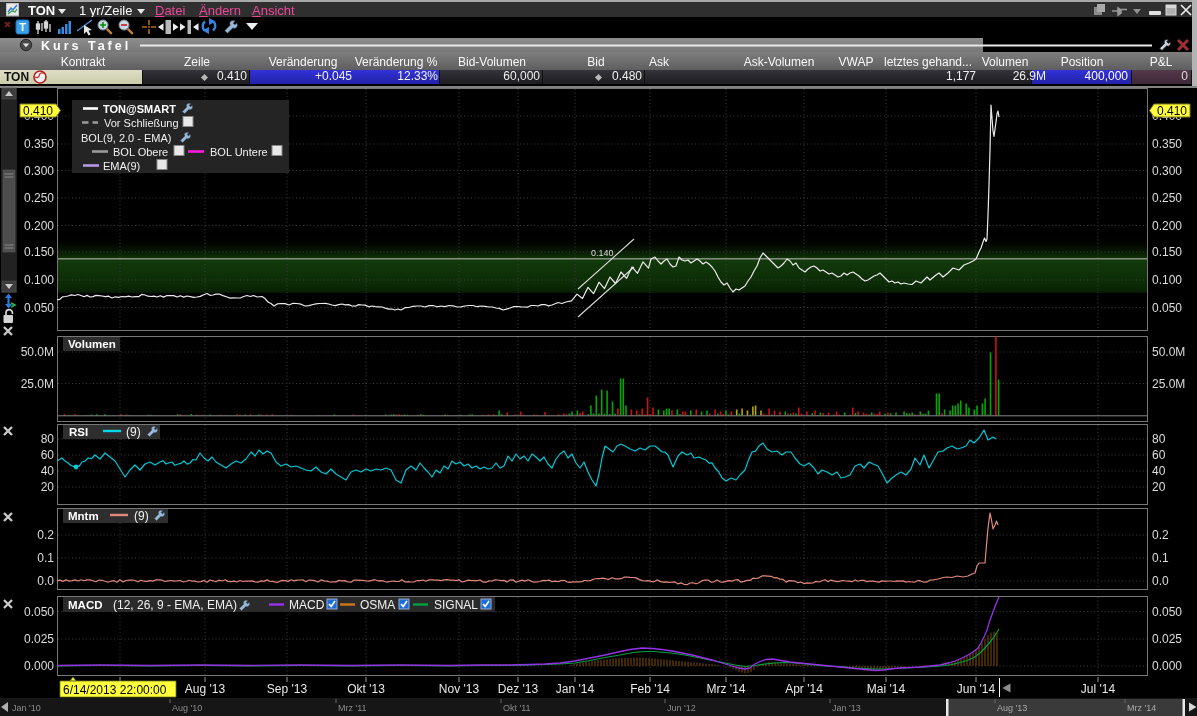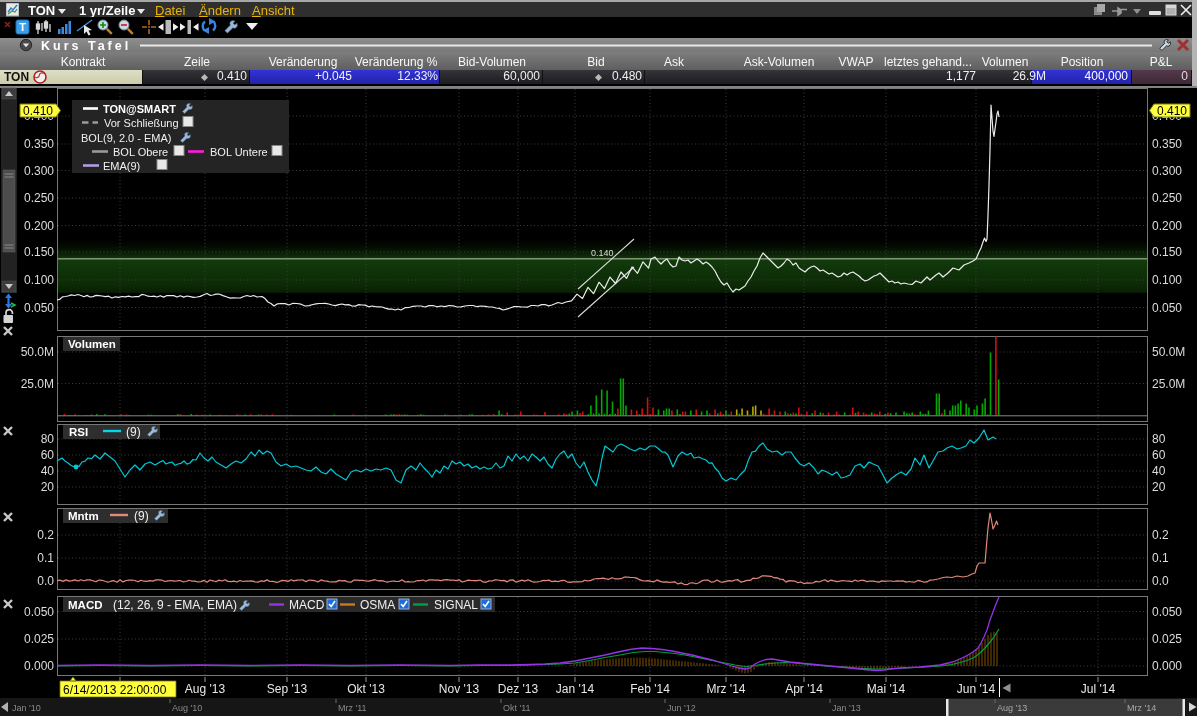--- a/index.html
+++ b/index.html
@@ -1,19 +1,19 @@
 <!DOCTYPE html>
 <html><head><meta charset="utf-8"><style>
 *{margin:0;padding:0;box-sizing:border-box}
 body{width:1197px;height:716px;background:#000;font-family:"Liberation Sans",sans-serif;position:relative;overflow:hidden}
 .abs{position:absolute}
 #mbar{left:0;top:0;width:1197px;height:17px;background:#2f2f2f;border-top:2px solid #a8a8a8}
-#mbar .txt{position:absolute;top:2px;font-size:13px;line-height:14px;color:#eab308}
+#mbar .txt{position:absolute;top:2px;font-size:13px;line-height:14px;color:#ec4899}
 #tbar{left:0;top:17px;width:1197px;height:21px;background:#000}
-#kbar{left:0;top:38px;width:1197px;height:14px;background:linear-gradient(#8e8e8e,#787878)}
+#kbar{left:0;top:38px;width:983px;height:14px;background:linear-gradient(#8e8e8e,#787878)}
 #thead{left:0;top:52px;width:1197px;height:18px;background:linear-gradient(#7e7e7e,#5e5e5e);}
 #thead span{position:absolute;top:3px;font-size:12px;color:#f8f8f8;text-align:center;transform:translateX(-50%);white-space:nowrap}
 #trow{left:0;top:70px;width:1197px;height:14px;background:#000;font-size:12px}
 #trow .c{position:absolute;top:0;height:14px;line-height:14px;border-right:1px solid #101010}
 .num{position:absolute;top:0;height:14px;line-height:13px;color:#f0f0f0;text-align:right}
 .dia{position:absolute;top:5px;width:5px;height:5px;background:#b8b8b8;transform:rotate(45deg)}
 #rborder{left:1192px;top:0;width:5px;height:86px;background:#b4b4b4}
 .tri{display:inline-block;width:0;height:0;border-left:4.5px solid transparent;border-right:4.5px solid transparent;border-top:5px solid #e8e8e8;vertical-align:middle}
 </style></head><body>
 <svg style="position:absolute;left:0;top:84px" width="1197" height="632" viewBox="0 84 1197 632">
@@ -203,21 +203,21 @@
     <path d="M4 600 l8 8 M12 600 l-8 8" stroke="#c8c8c8" stroke-width="2.4"></path>
   </svg>
 <div class="abs" id="mbar">
   <svg class="abs" style="left:6px;top:1px" width="13" height="14">
       <rect x="0" y="0" width="13" height="13" fill="#e8e8e8" stroke="#999"></rect>
       <polyline points="2,9 5,5 7,7 11,2" stroke="#2a7ad0" stroke-width="1.4" fill="none"></polyline>
       <polyline points="2,11 6,8 9,9 11,6" stroke="#28a048" stroke-width="1.2" fill="none"></polyline>
     </svg>
   <span class="txt" style="left:28px;color:#fff;font-weight:bold">TON</span>
     <span class="tri abs" style="left:58px;top:7px"></span>
-  <span class="txt" style="left:79px;color:#fff;font-weight:bold">1 yr/Zeile</span>
+  <span class="txt" style="left:79px;color:#fff;font-weight:normal">1 yr/Zeile</span>
     <span class="tri abs" style="left:137px;top:7px"></span>
   <span class="txt" style="left:155px"><u>D</u>atei</span>
   <span class="txt" style="left:199px"><u>Ä</u>ndern</span>
   <span class="txt" style="left:252px"><u>A</u>nsicht</span>
   <svg class="abs" style="left:1094px;top:2px" width="100" height="14">
     <rect x="0" y="3" width="8" height="8" fill="#8a8a8a"></rect>
       <rect x="3" y="0" width="8" height="8" fill="#a8a8a8"></rect>
     <path d="M18 7 h6 M24 4 v7 l3 -2 v-3 z M27 5.5 h6" stroke="#9a9a9a" stroke-width="1.5" fill="#9a9a9a"></path>
     <path d="M39 5 l4 5 l4 -5 z" fill="#909090"></path>
     <rect x="55" y="7" width="12" height="4" rx="1" fill="#e0e0e0"></rect>
@@ -289,21 +289,21 @@
     <path d="M1178 2 l10 10 M1188 2 l-10 10" stroke="#a03030" stroke-width="3"></path>
   </svg>
 </div>
 <div class="abs" id="thead">
   <span style="left:83px">Kontrakt</span>
     <span style="left:197px">Zeile</span>
     <span style="left:303px">Veränderung</span>
     <span style="left:396px">Veränderung %</span>
     <span style="left:492px">Bid-Volumen</span>
     <span style="left:596px">Bid</span>
-    <span style="left:674px">Ask</span>
+    <span style="left:659px">Ask</span>
     <span style="left:779px">Ask-Volumen</span>
     <span style="left:856px">VWAP</span>
     <span style="left:928px">letztes gehand...</span>
     <span style="left:1005px">Volumen</span>
     <span style="left:1082px">Position</span>
     <span style="left:1161px">P&amp;L</span>
 </div>
 <div class="abs" id="trow">
   <div class="c" style="left:0;width:143px;background:linear-gradient(#dedec6,#ccccaa)">
      <span style="color:#111;font-weight:bold;padding-left:4px">TON</span>

